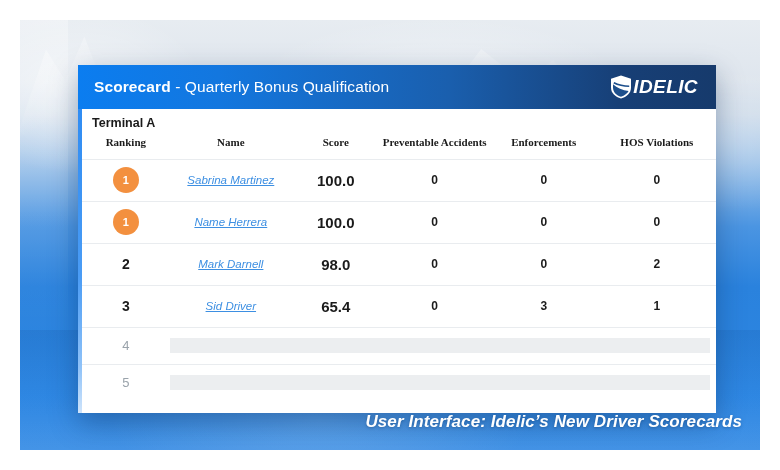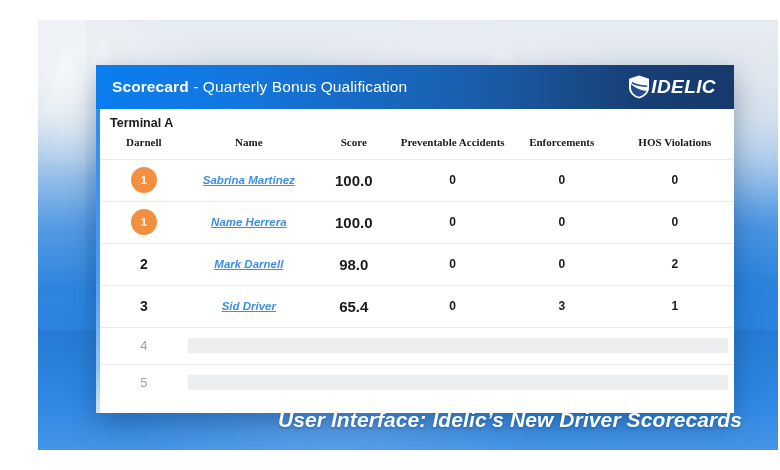--- a/index.html
+++ b/index.html
@@ -16,21 +16,21 @@
     position: relative;
     width: 780px;
     height: 470px;
     background: #ffffff;
     box-sizing: border-box;
   }
 
   
   #bg-panel {
     position: absolute;
-    left: 38px;
+    left: 20px;
     top: 20px;
     width: 740px;
     height: 430px;
     overflow: hidden;
     background: #2e86e0;
   }
 
   
   #bg-photo {
     position: absolute;
@@ -189,21 +189,21 @@
     font-weight: bold;
   }
   .rank-plain {
     font-size: 14px;
     font-weight: bold;
     color: #1b1b1b;
   }
   .name-link {
     color: #3d8fe2;
     font-size: 11.5px;
-    font-weight: bold;
+    font-weight: normal;
     font-style: italic;
     text-decoration: underline;
     cursor: pointer;
   }
   .score-val { font-size: 15px; font-weight: bold; }
   .metric-val { font-size: 12px; font-weight: bold; }
 
   
   tr.skeleton td { height: 36px; }
   .rank-muted {
@@ -216,21 +216,21 @@
     background: #eceef0;
     margin: 0 6px 0 0;
   }
 
   
   #caption {
     position: absolute;
     right: 38px;
     bottom: 38px;
     color: #ffffff;
-    font-size: 21px;
+    font-size: 17px;
     font-weight: bold;
     font-style: italic;
     letter-spacing: .1px;
     text-shadow: 0 1px 3px rgba(0,40,90,.35);
     white-space: nowrap;
   }
 </style>
 </head>
 <body>
 
@@ -267,21 +267,21 @@
           <colgroup>
             <col class="c-rank">
               <col class="c-name">
               <col class="c-score">
             <col class="c-prev">
               <col class="c-enf">
               <col class="c-hos">
           </colgroup>
           <thead>
             <tr>
-              <th>Darnell</th>
+              <th>Ranking</th>
               <th>Name</th>
               <th>Score</th>
               <th>Preventable Accidents</th>
               <th>Enforcements</th>
               <th>HOS Violations</th>
             </tr>
           </thead>
           <tbody id="table-body">
               <tr>
                 <td><span class="rank-badge">1</span></td>

